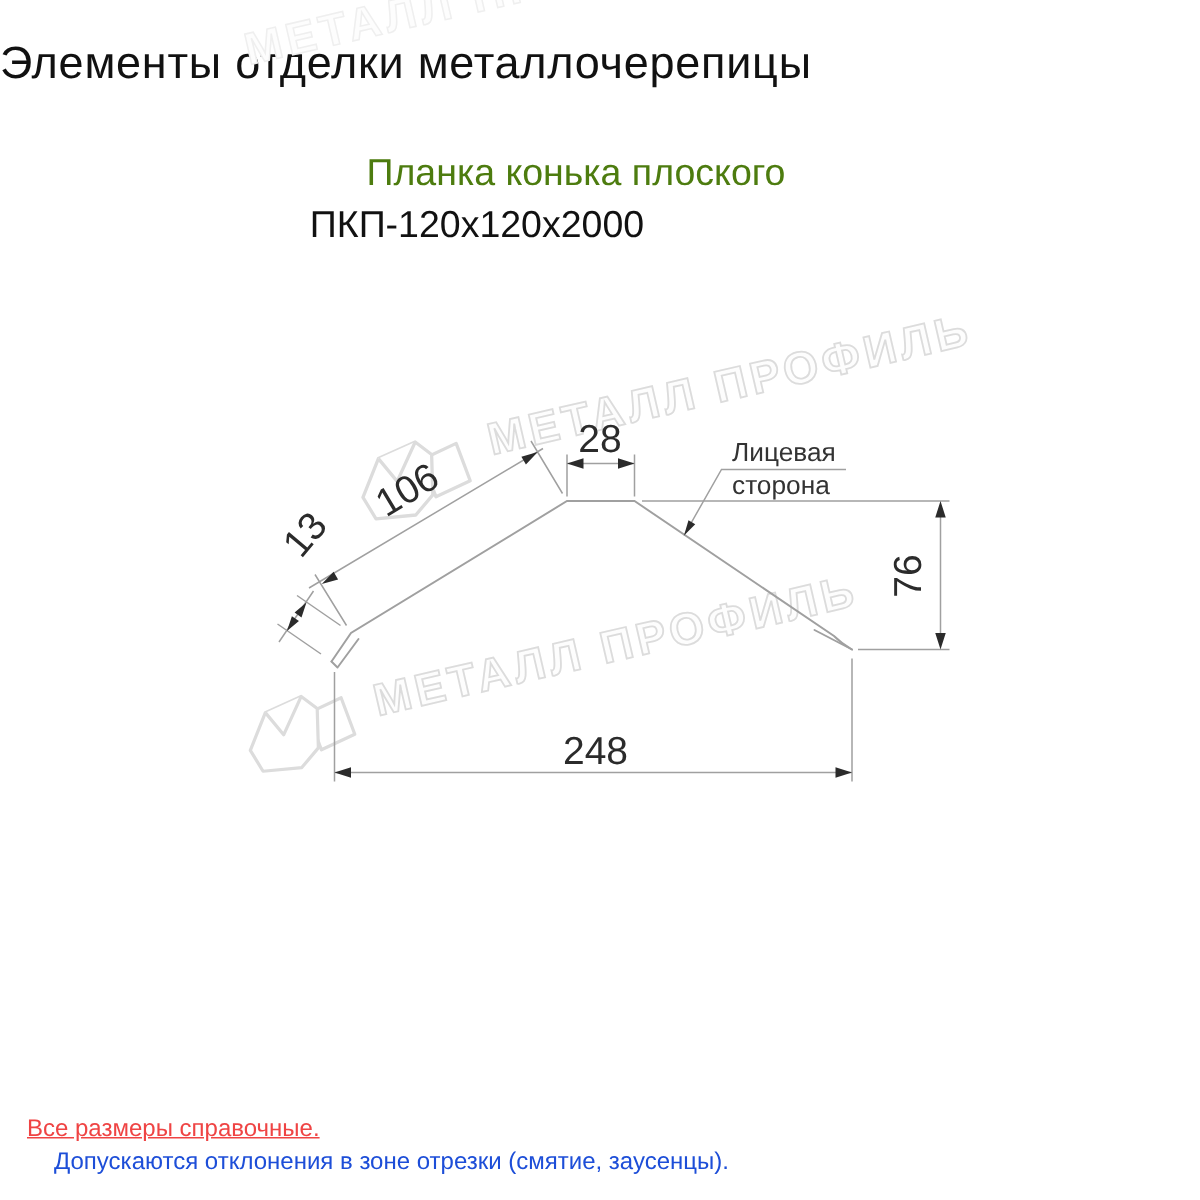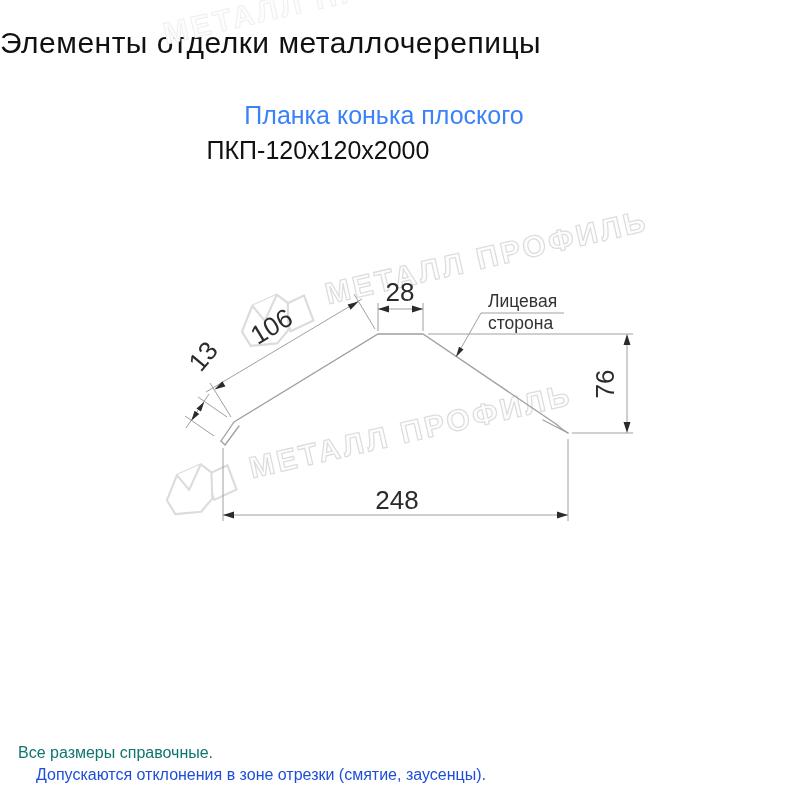--- a/index.html
+++ b/index.html
@@ -5,26 +5,26 @@
   html,body{margin:0;padding:0;background:#ffffff;}
   body{width:800px;height:800px;position:relative;overflow:hidden;
        font-family:"Liberation Sans","DejaVu Sans",sans-serif;color:#1a1a1a;}
 
   .layer{position:absolute;left:0;top:0;width:800px;height:800px;}
 
   
   .title{position:absolute;left:0;top:26px;width:800px;text-align:left;
          font-size:30px;letter-spacing:0.5px;color:#111;}
   .subtitle{position:absolute;left:0;top:101px;width:768px;text-align:center;
-         font-size:25px;color:#3b82f6;}
+         font-size:25px;color:#4d7c0f;}
   .subtitle2{position:absolute;left:0;top:136px;width:636px;text-align:center;
          font-size:25px;color:#111;}
 
   
-  .footnote1{position:absolute;left:18px;top:744px;font-size:16px;color:#0f766e;}
+  .footnote1{position:absolute;left:18px;top:744px;font-size:16px;color:#ef4444;text-decoration:underline;}
   .footnote2{position:absolute;left:36px;top:766px;font-size:16px;color:#1d4ed8;}
 
   
   .wm{position:absolute;z-index:1;pointer-events:none;}
   .wm-text{font-size:30px;font-weight:700;letter-spacing:3px;white-space:nowrap;
            color:#fdfdfd;-webkit-text-stroke:1.2px #dcdcdc;
            transform:rotate(-13deg);transform-origin:left top;display:inline-block;}
   .wm-text.faint{-webkit-text-stroke:1px #efefef;}
   .wm-logo{display:block;}
 

